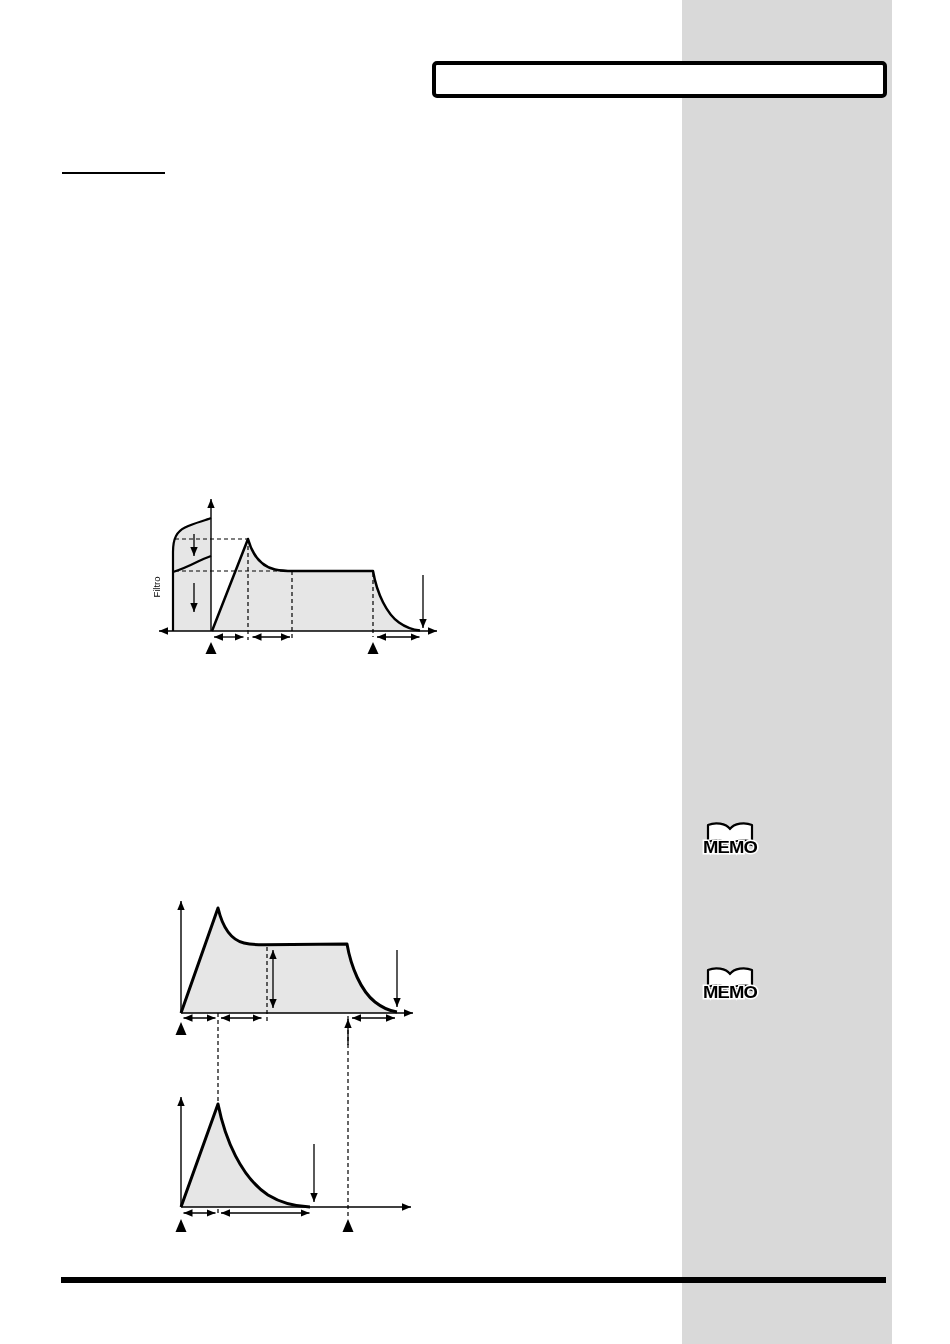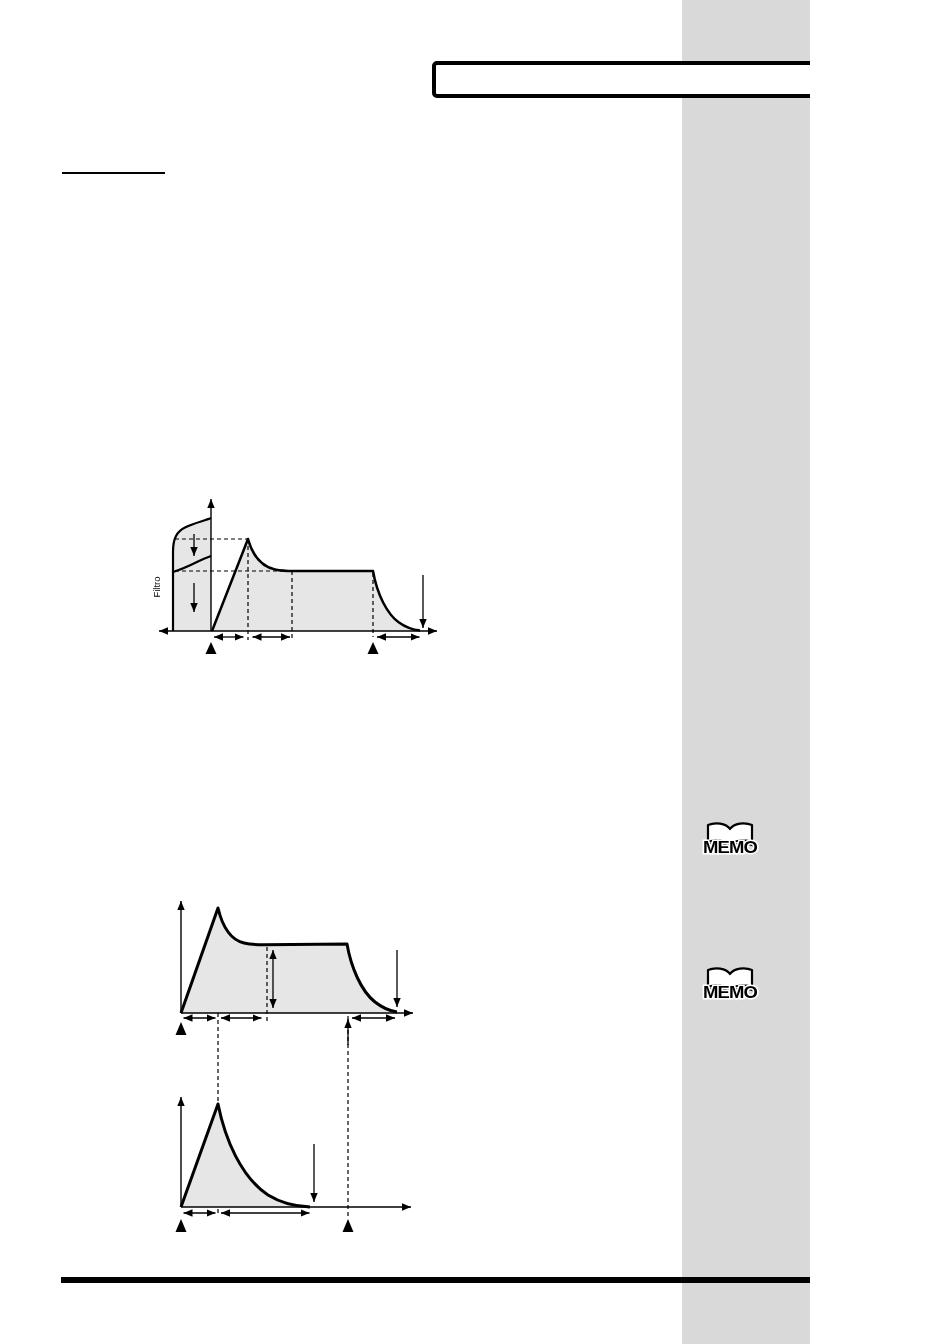--- a/index.html
+++ b/index.html
@@ -1,18 +1,18 @@
 <!DOCTYPE html>
 <html><head>
 <meta charset="utf-8">
 <style>
   html,body{margin:0;padding:0;background:#fff;}
   .page{
     position:relative;
-    width:810px;height:1344px;
+    width:892px;height:1344px;
     background:#ffffff;
     overflow:hidden;
     font-family:"Liberation Sans", sans-serif;
   }
   .sidebar{
     position:absolute;
     left:682px;top:0;
     width:268px;height:1344px;
     background:#d9d9d9;
   }

